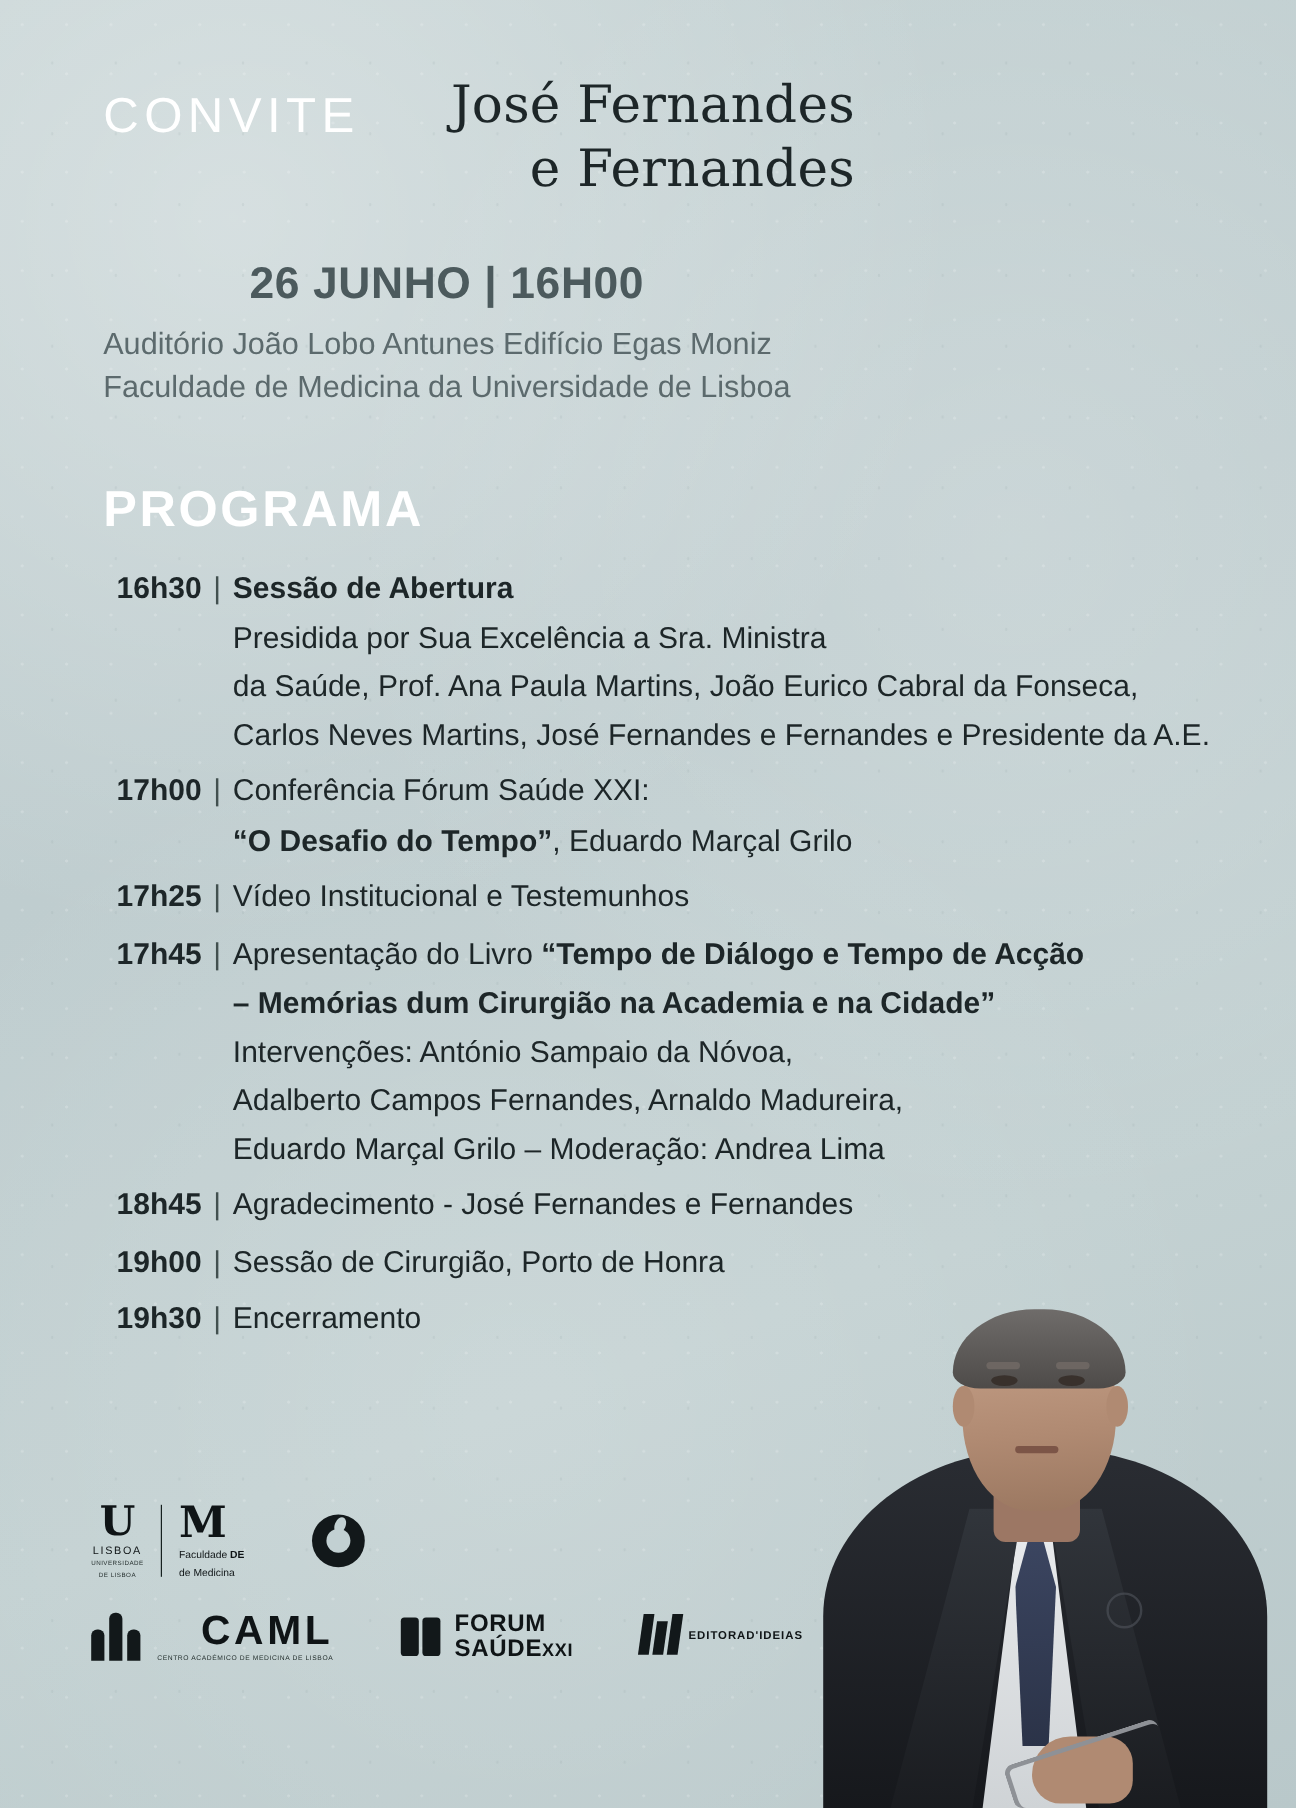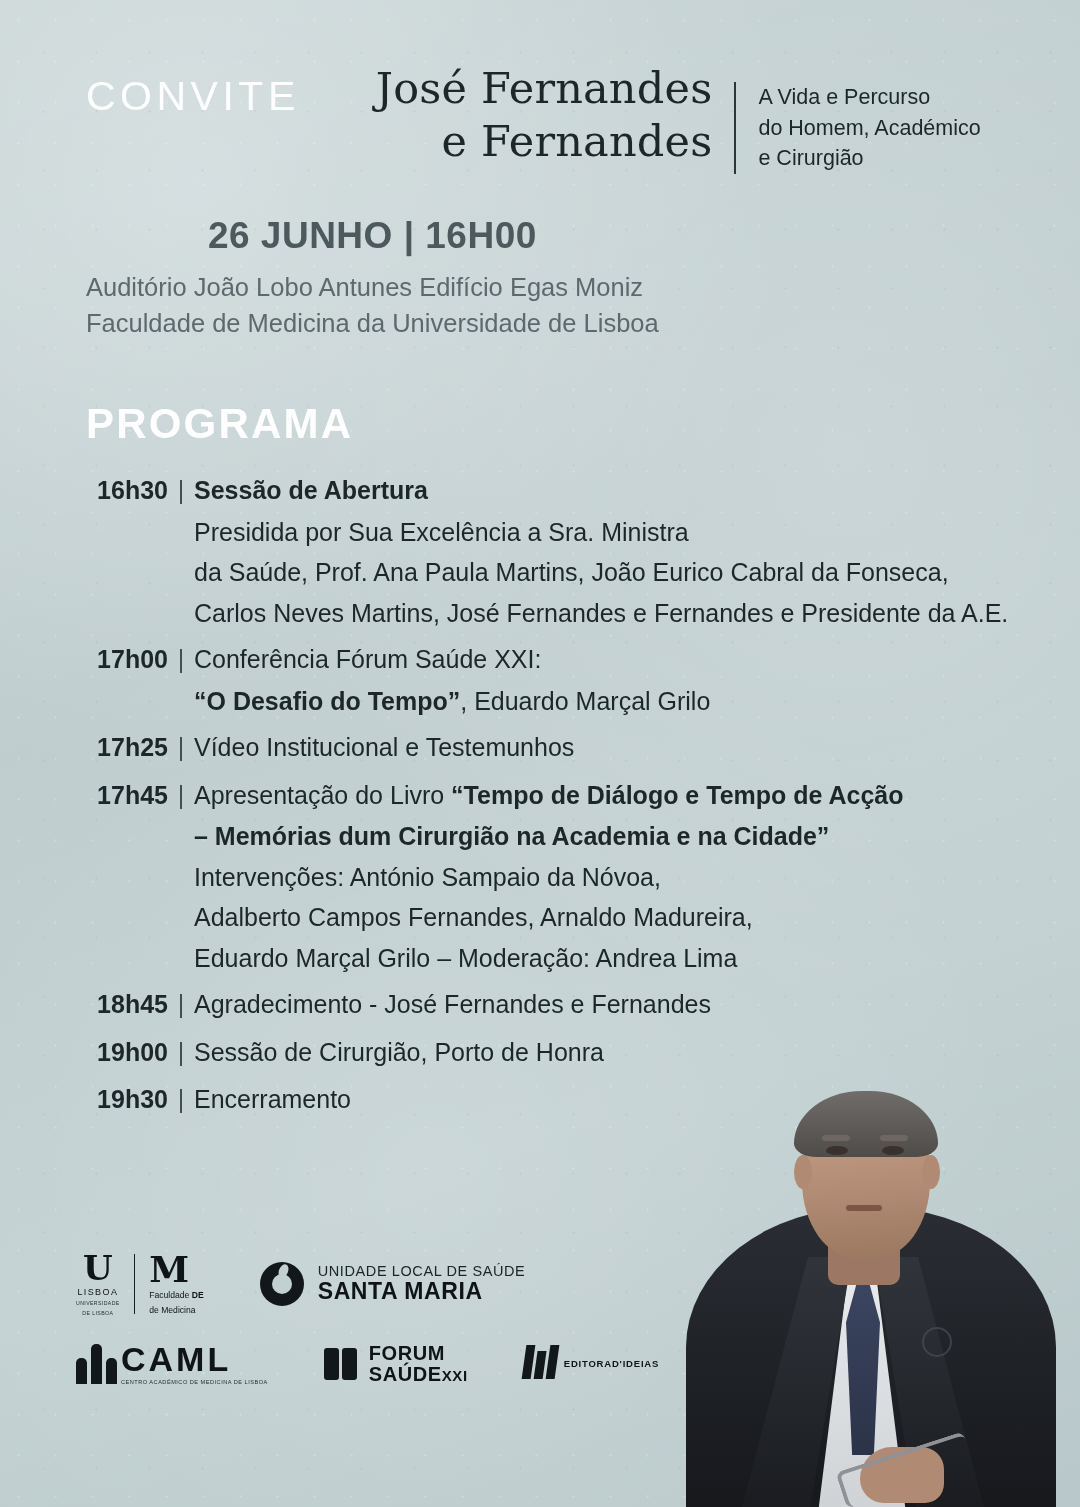--- a/index.html
+++ b/index.html
@@ -304,21 +304,21 @@
     content: "";
     position: absolute; left: 19px; top: 2px;
     width: 9px; height: 14px; border-radius: 50%;
     background: #c2d0d2;
     transform: rotate(22deg);
   }
   .uls-txt { line-height: 1.12; }
   .uls-top { font-size: 14.5px; letter-spacing: .6px; color: #1b2426; }
   .uls-bot { font-size: 23px; font-weight: bold; letter-spacing: .6px; color: #0f1416; }
 
-  .caml { display: flex; align-items: center; gap: 3px; }
+  .caml { display: flex; align-items: center; gap: 13px; text-align: right; }
   .caml-mark { width: 42px; height: 40px; position: relative; }
   .caml-mark i {
     position: absolute; bottom: 0; width: 11px; background: #12181a; display: block;
   }
   .caml-mark i:nth-child(1) { left: 0;  height: 26px; border-radius: 5px 5px 0 0; }
   .caml-mark i:nth-child(2) { left: 15px; height: 40px; border-radius: 5px 5px 0 0; }
   .caml-mark i:nth-child(3) { left: 30px; height: 26px; border-radius: 5px 5px 0 0; }
   .caml-txt { font-size: 34px; font-weight: bold; letter-spacing: 3px; color: #0f1416; line-height: 1; }
   .caml-sub { font-size: 5.6px; letter-spacing: .5px; color: #25302f; margin-top: 3px; }
 
@@ -351,25 +351,20 @@
 
 <div class="poster">
   <div class="grain"></div>
 
   <div class="header">
     <div class="convite">CONVITE</div>
     <div class="title-block">
       <div class="title-name">
         <div>José Fernandes</div>
         <div>e Fernandes</div>
-      </div>
-      <div class="title-sub">
-        <div>A Vida e Percurso</div>
-        <div>do Homem, Académico</div>
-        <div>e Cirurgião</div>
       </div>
     </div>
   </div>
 
   <div class="date-block">
     <div class="date-line">26 JUNHO | 16H00</div>
     <div class="venue">
       <div>Auditório João Lobo Antunes Edifício Egas Moniz</div>
       <div>Faculdade de Medicina da Universidade de Lisboa</div>
     </div>
@@ -481,24 +476,20 @@
           <div class="ul-fac">
             <span>Faculdade</span>
             <b>DE</b>
           </div>
           <div class="ul-fac">de Medicina</div>
         </div>
       </div>
 
       <div class="logo uls">
         <div class="uls-mark"></div>
-        <div class="uls-txt">
-          <div class="uls-top">UNIDADE LOCAL DE SAÚDE</div>
-          <div class="uls-bot">SANTA MARIA</div>
-        </div>
       </div>
 
     </div>
 
     <div class="logo-row">
 
       <div class="logo caml">
         <div class="caml-mark">
             <i></i>
             <i></i>

